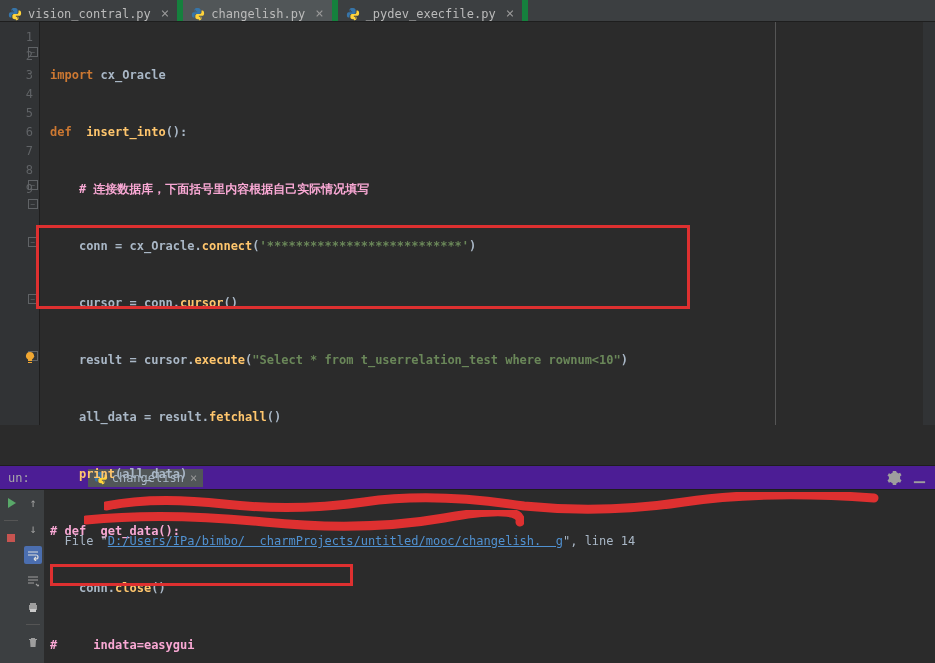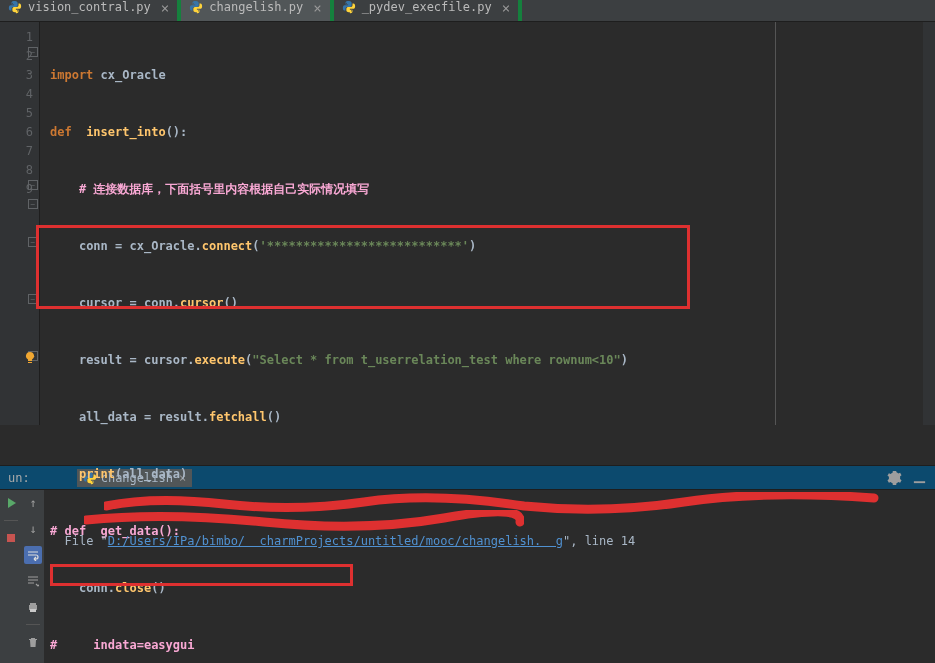--- a/index.html
+++ b/index.html
@@ -1,33 +1,33 @@
 <!DOCTYPE html>
 <html><head>
 <meta charset="utf-8">
 <style>
 * { margin:0; padding:0; box-sizing:border-box; }
 body { width:935px; height:663px; background:#2b2b2b; font-family:'Consolas','Monaco',monospace; font-size:12px; color:#a9b7c6; overflow:hidden; }
 .tabs { height:22px; background:#3c3f41; display:flex; border-bottom:1px solid #1e1e1e; }
-.tab { display:flex; align-items:flex-start; padding:0 8px; background:#515658; border-right:4px solid #15803d; color:#bbb; gap:6px; }
+.tab { display:flex; align-items:flex-end; padding:0 8px; background:#515658; border-right:6px solid #15803d; color:#bbb; gap:6px; }
 .tab.inactive { background:#3c3f41; }
 .tab-icon { width:14px; height:14px; }
 .tab-close { color:#999; font-size:14px; margin-left:4px; }
 .editor-top { display:flex; height:403px; }
 .gutter { width:40px; background:#313335; text-align:right; padding:6px 6px 0 0; color:#606366; line-height:19px; position:relative; border-right:1px solid #1e1e1e; }
 .gutter .lineno { height:19px; }
 .fold-mark { position:absolute; left:28px; width:10px; height:10px; border:1px solid #606366; display:flex; align-items:center; justify-content:center; font-size:8px; color:#606366; }
 .bulb { position:absolute; left:24px; width:12px; height:12px; }
 .code { flex:1; background:#2b2b2b; padding:6px 0 0 10px; line-height:19px; white-space:pre; font-size:12px; position:relative; }
 .code-line { height:19px;font-weight:bold; }
 .redbox1 { position:absolute; left:-4px; top:203px; width:654px; height:84px; border:3px solid #de3030; pointer-events:none; }
 .scrollmap { width:12px; background:#313335; }
 .right-margin { width:148px; background:#2b2b2b; border-left:1px solid #555; }
 .resizer { height:40px; background:#2b2b2b; }
-.run-bar { height:25px; background:#0c4a6e; display:flex; align-items:center; padding:0 8px; gap:7px; border-top:1px solid #1e1e1e; border-bottom:1px solid #1e1e1e; }
+.run-bar { height:25px; background:#4c1d95; display:flex; align-items:center; padding:0 8px; gap:18px; border-top:1px solid #1e1e1e; border-bottom:1px solid #1e1e1e; }
 .run-label { color:#aaa; margin-right:4px; }
 .run-tab { display:flex; gap:4px; background:#515658; padding:2px 6px;margin-left:36px; }
 .run-tab-close { color:#999; margin-left:2px; }
 .run-actions { margin-left:auto; display:flex; gap:10px; }
 .gear-icon, .min-icon { width:15px; height:15px; color:#9e9e9e; }
 .console-area { display:flex; height:173px; background:#2b2b2b; }
 .tool-col { width:22px; background:#3c3f41; display:flex; flex-direction:column; align-items:center; padding-top:4px; gap:8px; }
 .tool-btn { width:18px; height:18px; display:flex; align-items:center; justify-content:center; color:#9e9e9e; }
 .tool-btn.sel { background:#4b6eaf; border-radius:2px; }
 .tool-sep { width:14px; height:1px; background:#555; }

